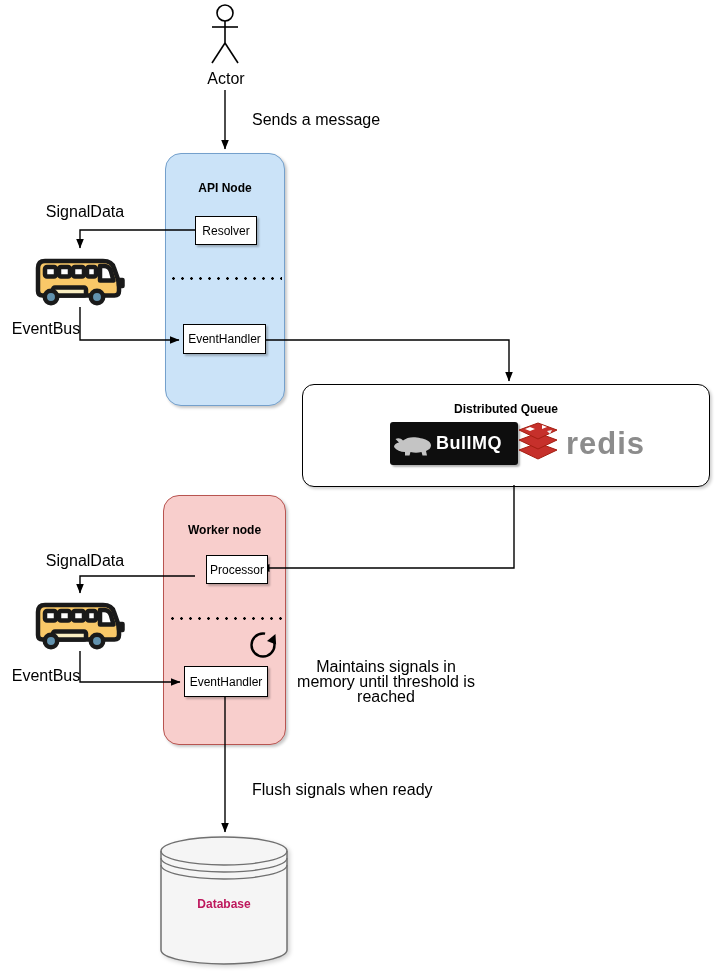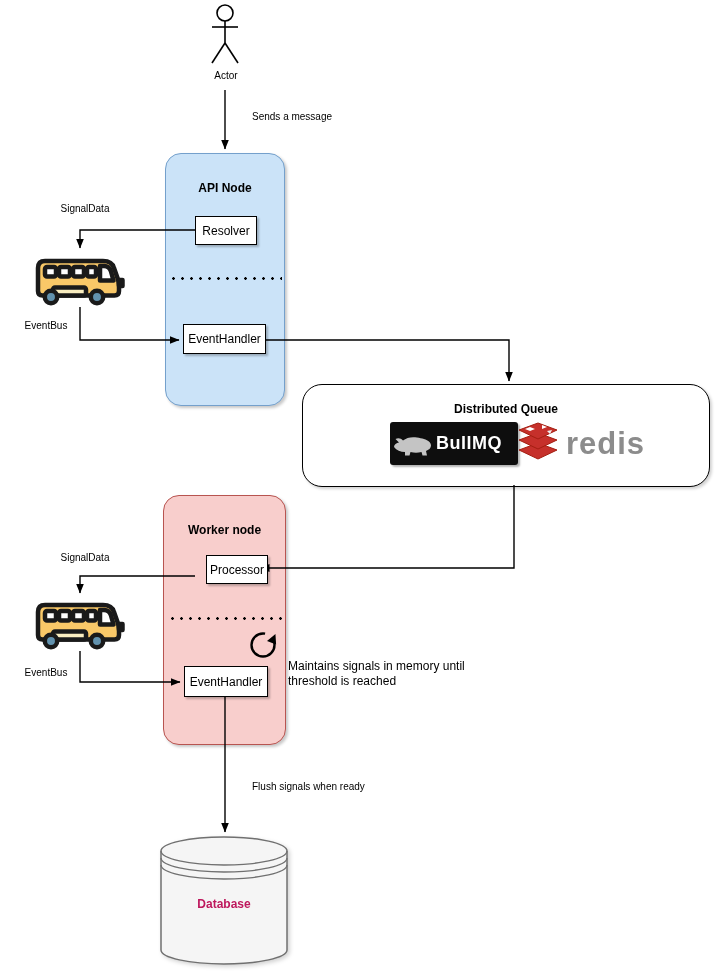--- a/index.html
+++ b/index.html
@@ -2,21 +2,21 @@
 <html style="--api_fill: #cbe3f8; --api_stroke: #74a0cc; --worker_fill: #f8cecc; --worker_stroke: #b85450; --bus_body: #f9c868; --bus_stripe: #f9edc0; --bus_wheel: #6292ae; --bullmq_bg: #0e0e0e; --redis_red: #c6302b; --redis_dark: #a41e11; --redis_text: #8c8c8c;"><head>
 <meta charset="utf-8">
 <style>
   html,body{margin:0;padding:0;background:#ffffff;}
   #canvas{
     position:relative;width:721px;height:973px;background:#ffffff;
     font-family:"Liberation Sans","DejaVu Sans",sans-serif;color:#000;
     overflow:hidden;
   }
   .abs{position:absolute;}
-  .lbl{font-size:10px;color:#000;white-space:nowrap;}
+  .lbl{font-size:16px;color:#000;white-space:nowrap;}
   .lbl-center{text-align:center;}
   
   .bignode{
     position:absolute;border-radius:16px;z-index:1;
     box-shadow:2px 2px 3px rgba(0,0,0,0.22);
   }
   .bignode .node-title{
     position:absolute;left:0;right:0;text-align:center;
     font-weight:bold;font-size:12px;
   }
@@ -25,21 +25,21 @@
     background:var(--api_fill,#cbe3f8);
     border:1.3px solid var(--api_stroke,#74a0cc);
   }
   #worker-node{
     left:163px;top:495px;width:121px;height:248px;
     background:var(--worker_fill,#f8cecc);
     border:1.3px solid var(--worker_stroke,#b85450);
   }
   #queue-node{
     left:302px;top:384px;width:406px;height:101px;
-    background:#ffffff;border:1.6px solid #000;border-radius:20px;
+    background:#ffffff;border:1.6px solid #000;border-radius:12px;
     box-shadow:2px 2px 3px rgba(0,0,0,0.18);
   }
   
   .smallbox{
     position:absolute;background:#ffffff;border:1.4px solid #000;
     border-radius:0;z-index:3;display:flex;align-items:center;justify-content:center;
     font-size:12px;box-shadow:1.5px 1.5px 2px rgba(0,0,0,0.25);white-space:nowrap;
   }
   
   .dotline{
@@ -59,22 +59,22 @@
     color:#fff;font-weight:bold;font-size:18px;letter-spacing:0.5px;
   }
   #redis-logo{
     left:517px;top:420px;height:46px;display:flex;align-items:center;gap:7px;z-index:3;
   }
   #redis-logo .redis-text{
     color:var(--redis_text,#8c8c8c);font-weight:bold;font-size:31px;
     letter-spacing:1px;line-height:1;
   }
   #maintains-note{
-    left:288px;top:659px;width:196px;font-size:12px;line-height:15px;
-    z-index:3;white-space:normal;
+    left:288px;top:659px;width:196px;font-size:16px;line-height:15px;
+    text-align:center;z-index:3;white-space:normal;
   }
   #db-wrap{left:160px;top:835px;width:128px;height:131px;z-index:3;}
   #db-label{
     position:absolute;left:0;top:62px;width:128px;text-align:center;
     font-weight:bold;font-size:12px;color:#be185d;z-index:4;
   }
 </style>
 </head>
 <body>
 

